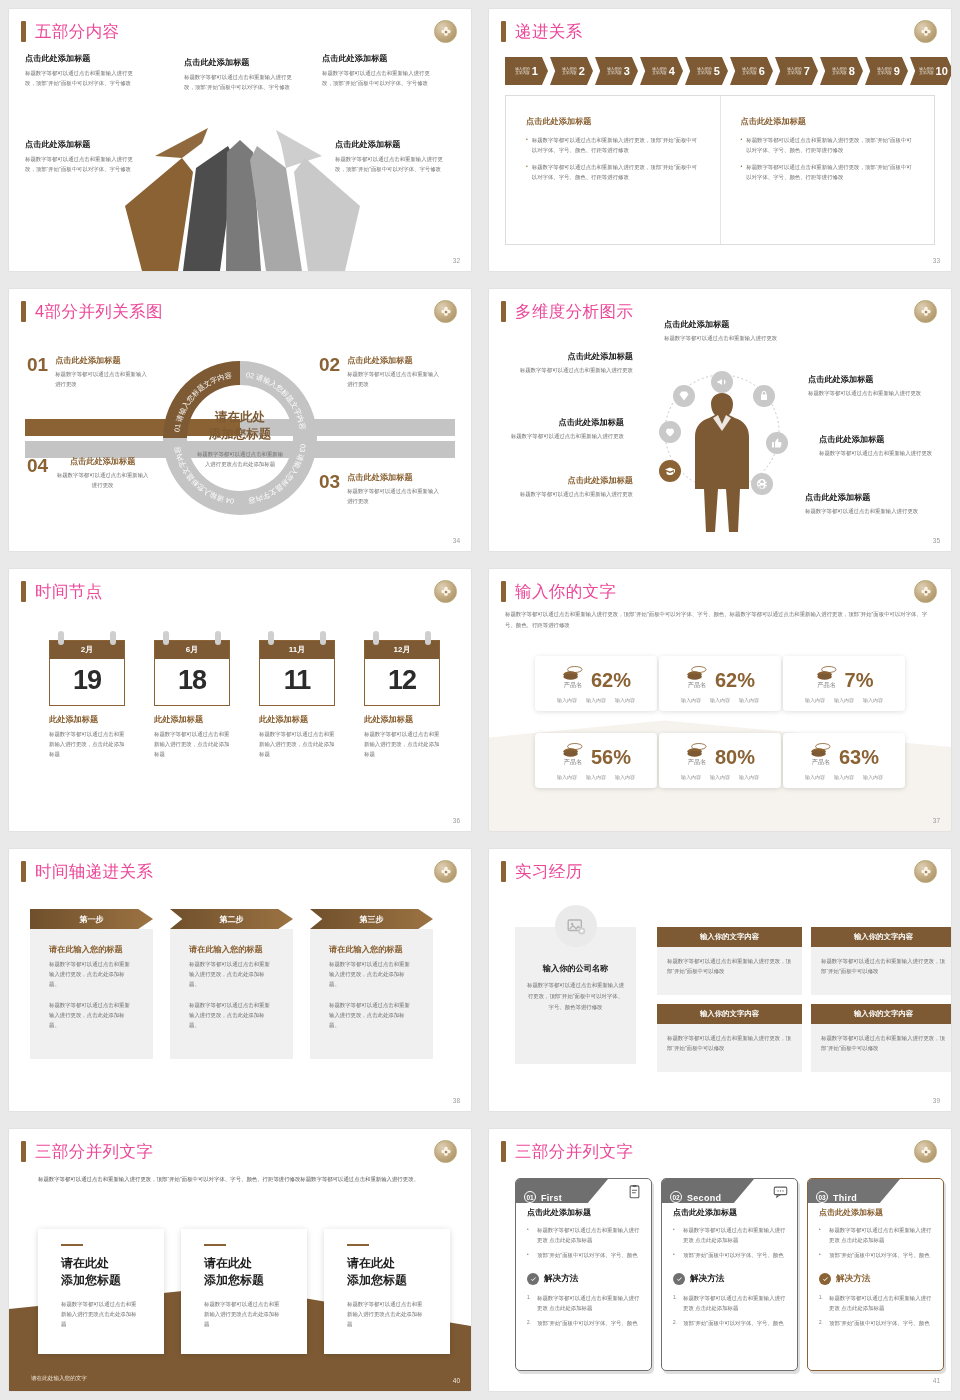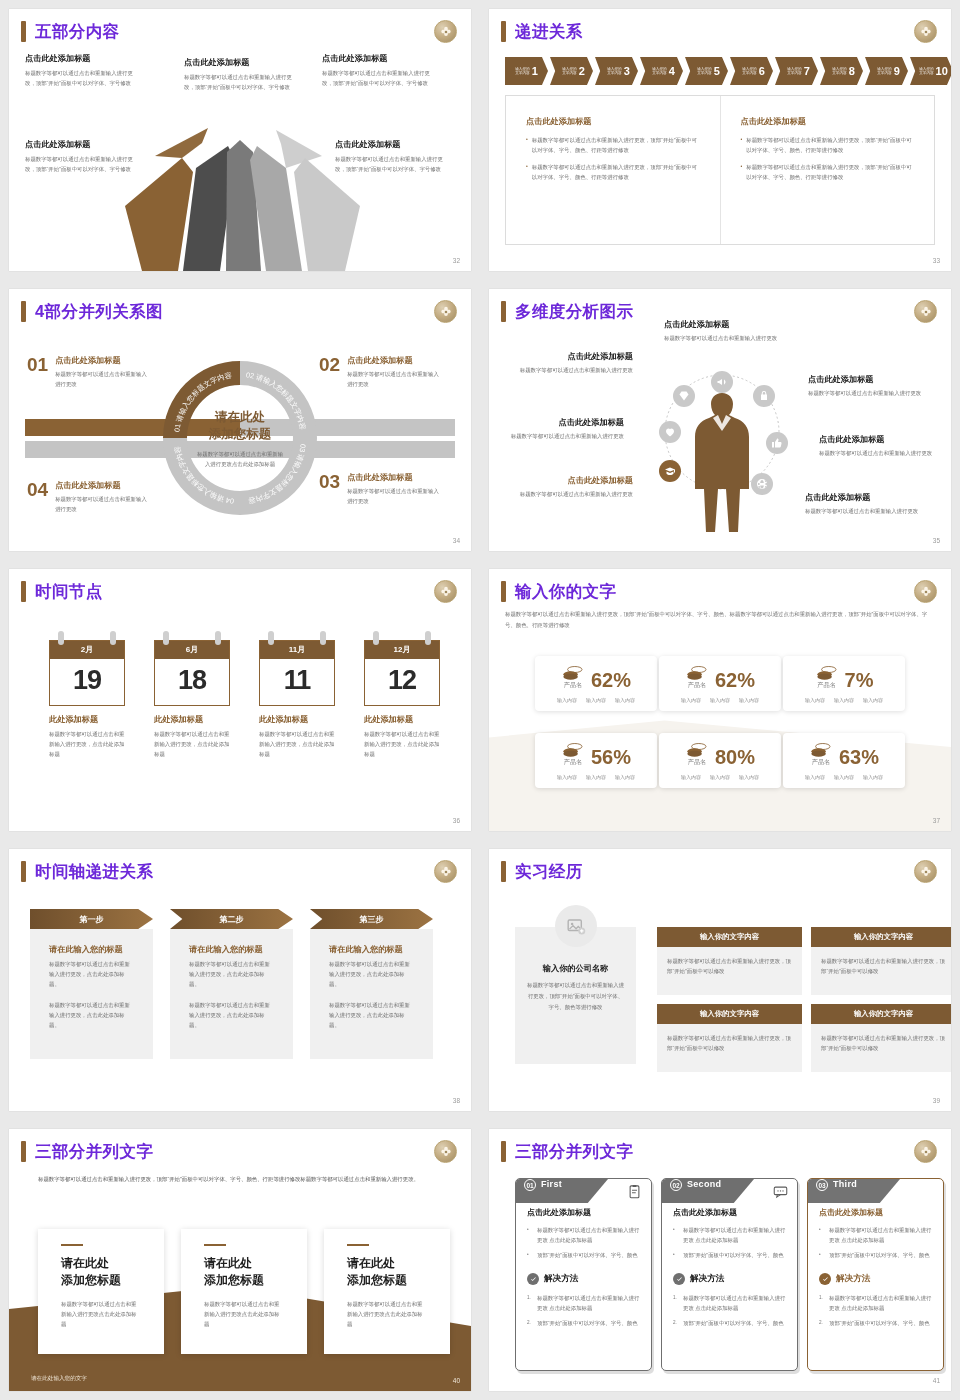--- a/index.html
+++ b/index.html
@@ -23,21 +23,21 @@
   .paper {
     position: relative;
     width: 462px; height: 262px;
     background: #fff;
     overflow: hidden;
     box-shadow: 0 0 1px rgba(0,0,0,0.18);
   }
   
   .head { position: absolute; top: 12px; left: 12px; display: flex; align-items: center; }
   .head .bar { width: 5px; height: 21px; background: #8a6234; margin-right: 9px; border-radius: 1px;}
-  .head .ttl { font-size: 16.5px; font-weight: bold; color: #6d28d9; letter-spacing: .4px; line-height: 21px;}
+  .head .ttl { font-size: 16.5px; font-weight: normal; color: #ec4899; letter-spacing: .4px; line-height: 21px;}
   .logo {
     position: absolute; top: 11px; right: 14px;
     width: 23px; height: 23px; border-radius: 50%;
     background: radial-gradient(circle at 35% 30%, #ded0b4 0%, #c5ae85 45%, #a08a5f 100%);
     border: 1.4px solid #b9a372;
     display: flex; align-items: center; justify-content: center;
   }
   .logo svg { width: 14px; height: 14px; }
   .pgnum { position: absolute; right: 11px; bottom: 7px; font-size: 6.5px; color: #9b9b9b; }
   .pgnum.onbrown { color: #efe6d8; }
@@ -150,21 +150,21 @@
            padding: 15px 23px; }
   .wcard .dash { width: 22px; height: 2.3px; background: #8a6234; margin-bottom: 9px; }
   .wcard .t { font-size: 12px; font-weight: bold; color: #1f1f1f; line-height: 1.35; margin-bottom: 10px; }
   .foot40 { position: absolute; left: 22px; bottom: 8px; font-size: 5.6px; color: #f0e6d6; }
 
   
   .nc { position: absolute; width: 137px; height: 193px; background: #fff; border: 1.6px solid #6f6f6f;
         border-radius: 5px; box-shadow: 2px 3px 0 rgba(0,0,0,.13); padding: 28px 11px 0; }
   .nc.acc { border-color: #8a6234; }
   .nc .tab { position: absolute; left: -0px; top: -0px; height: 24px; width: 92px;
-             background: #6f6f6f; color: #fff; display: flex; align-items: flex-start;
+             background: #6f6f6f; color: #fff; display: flex; align-items: flex-end;
              padding-left: 8px; clip-path: polygon(0 0,100% 0,78% 100%,0 100%); border-radius: 4px 0 0 0;}
   .nc.acc .tab { background: #737373; }
   .nc .tab .n { width: 12px; height: 12px; border-radius: 50%; border: 1.3px solid #fff; font-size: 6.5px;
                 display: flex; align-items: center; justify-content: center; font-weight: bold; margin-right: 5px; }
   .nc .tab .w { font-size: 9px; font-weight: bold; letter-spacing:.3px;}
   .nc .cIcon { position: absolute; right: 9px; top: 5px; width: 15px; height: 15px; }
   .nc .cIcon svg { width: 15px; height: 15px; }
   .nc h4 { font-size: 8px; color: #222; margin-bottom: 7px; }
   .nc.acc h4 { color: #8a6234; }
   .nc .li { display: flex; margin-bottom: 5px; }
@@ -365,21 +365,21 @@
       <div class="small">标题数字等都可以通过点击和重新输入进行更改</div>
           </div>
     </div>
     <div class="s34blk" style="left:310px; top:183px;">
       <div class="numbig">03</div>
       <div class="tx">
             <div class="sub-h brown">点击此处添加标题</div>
       <div class="small">标题数字等都可以通过点击和重新输入进行更改</div>
           </div>
     </div>
-    <div class="s34blk" style="left:18px; top:191px;">
+    <div class="s34blk" style="left:18px; top:167px;text-align:center;">
       <div class="numbig">04</div>
       <div class="tx">
             <div class="sub-h brown">点击此处添加标题</div>
       <div class="small">标题数字等都可以通过点击和重新输入进行更改</div>
           </div>
     </div>
     <div class="pgnum">34</div>
   </div>
     </div>
 

